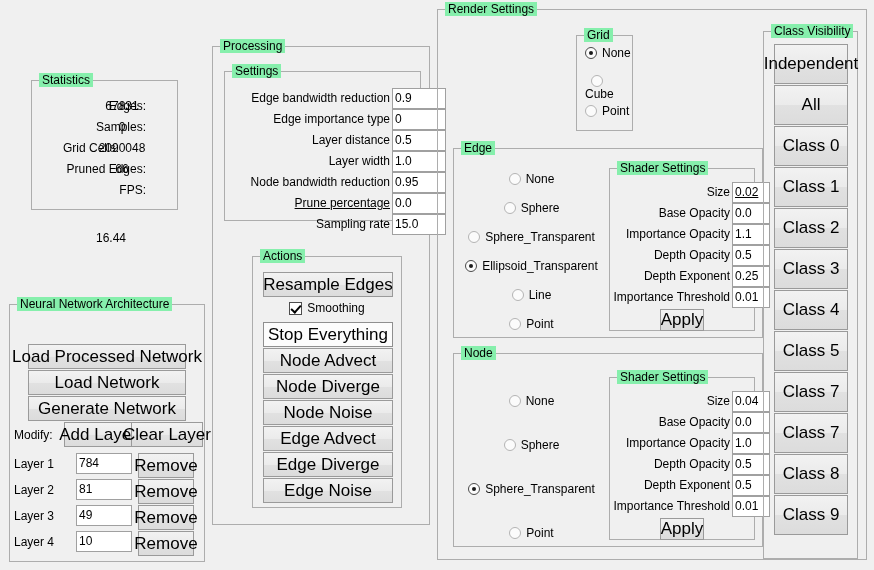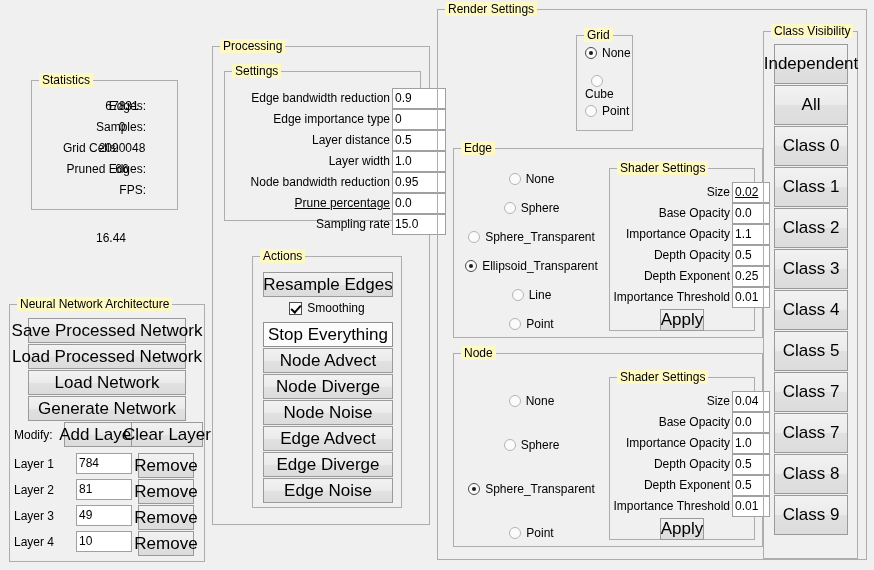--- a/index.html
+++ b/index.html
@@ -11,21 +11,21 @@
     font-size: 12px;
     color: #000;
     overflow: hidden;
   }
   #root { position: relative; width: 874px; height: 570px; }
 
   
   .group { position: absolute; border: 1px solid #adadad; }
   .group > .legend {
     position: absolute; top: -8px; left: 7px;
-    background: #fef9c3; padding: 0 3px;
+    background: #86efac; padding: 0 3px;
     font-size: 12px; line-height: 14px; white-space: nowrap;
   }
 
   
   .lbl { position: absolute; white-space: nowrap; font-size: 12px; line-height: 14px; }
   .r { text-align: right; }
 
   
   .tf {
     position: absolute; background: #fff; border: 1px solid #a0a0a0;
@@ -86,21 +86,20 @@
       <div class="lbl" style="left: 90px; top: 39px; width: 52px; transform: translateX(-50%); text-align: center;">0</div>
       <div class="lbl r" style="left: 4px; top: 60px; width: 110px; text-align: center;">Grid Cells:</div>
       <div class="lbl" style="left: 90px; top: 60px; width: 52px; transform: translateX(-50%); text-align: center;">2090048</div>
       <div class="lbl r" style="left: 4px; top: 81px; width: 110px;">Pruned Edges:</div>
       <div class="lbl" style="left: 90px; top: 81px; width: 52px; transform: translateX(-50%); text-align: center;">66</div>
       <div class="lbl r" style="left: 4px; top: 102px; width: 110px;">FPS:</div>
       <div class="lbl" style="left: 90px; top: 102px; width: 52px; transform: translateX(-50%); text-align: left; margin-top: 48px;">16.44</div>
     </div>
     <div class="group" style="left: 9px; top: 304px; width: 196px; height: 258px;">
       <div class="legend">Neural Network Architecture</div>
-      <div class="btn" style="left: 18px; top: 13px; width: 158px; height: 25px;">Save Processed Network</div>
       <div class="btn" style="left: 18px; top: 39px; width: 158px; height: 25px;">Load Processed Network</div>
       <div class="btn" style="left: 18px; top: 65px; width: 158px; height: 25px;">Load Network</div>
       <div class="btn" style="left: 18px; top: 91px; width: 158px; height: 25px;">Generate Network</div>
       <div class="lbl" style="left: 4px; top: 123px; width: auto;">Modify:</div>
       <div class="btn" style="left: 54px; top: 117px; width: 68px; height: 25px;">Add Layer</div>
       <div class="btn" style="left: 121px; top: 117px; width: 72px; height: 25px;">Clear Layer</div>
       <div class="lbl" style="left: 4px; top: 152px; width: auto;">Layer 1</div>
       <div class="tf" style="left: 66px; top: 148px; width: 56px;">784</div>
       <div class="btn" style="left: 128px; top: 148px; width: 56px; height: 25px;">Remove</div>
       <div class="lbl" style="left: 4px; top: 178px; width: auto;">Layer 2</div>

